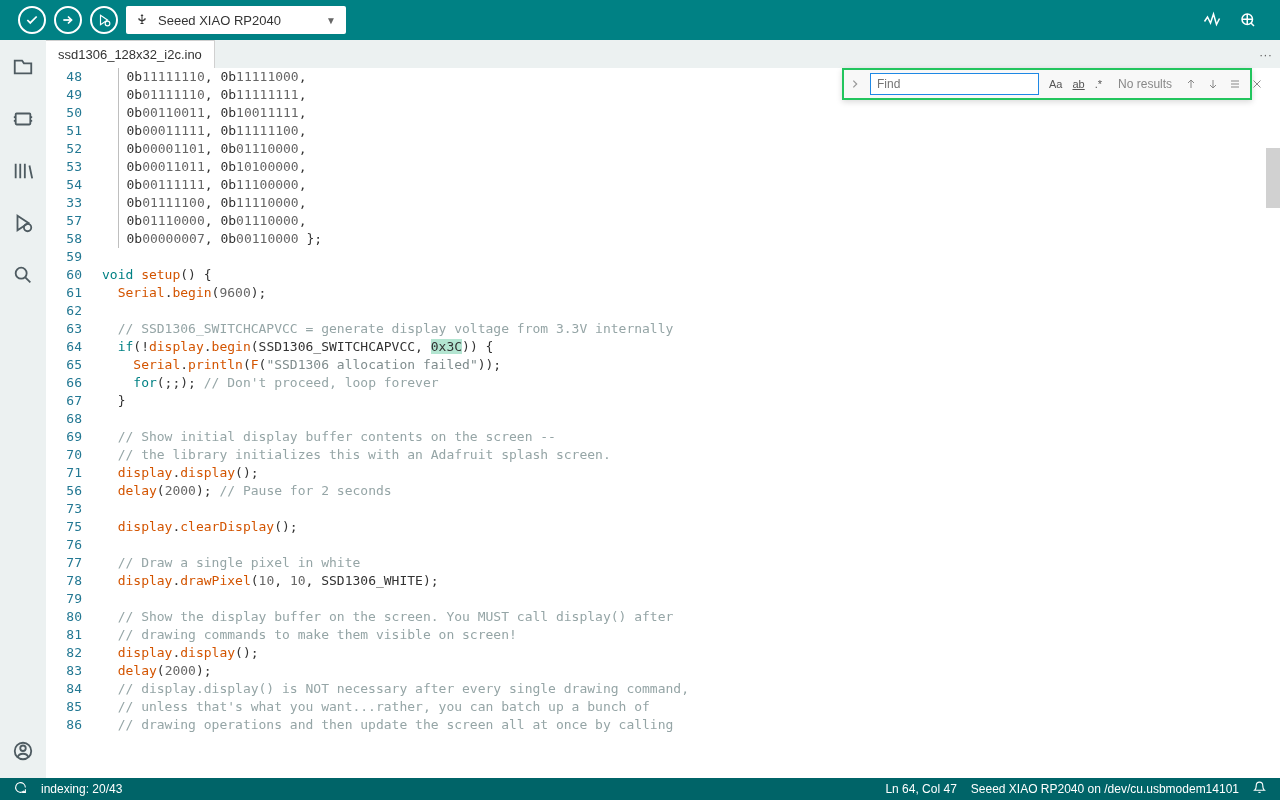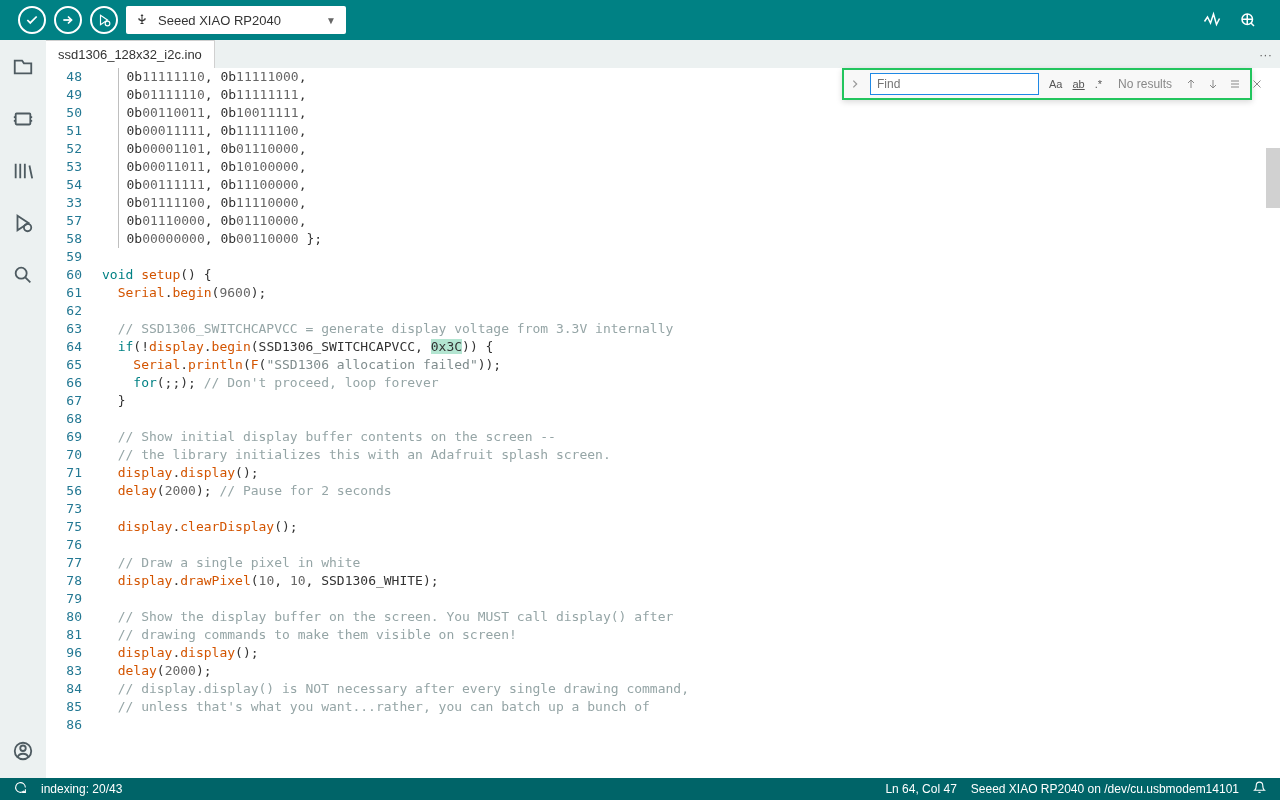--- a/index.html
+++ b/index.html
@@ -353,21 +353,21 @@
         <div class="code-line">
           <div class="line-num">33</div>
           <div class="code-content"><span class="">  </span><span class="indent-guide">&nbsp;</span><span class="">0b</span><span class="tok-num">01111100</span><span class="">, 0b</span><span class="tok-num">11110000</span><span class="">,</span></div>
         </div>
         <div class="code-line">
           <div class="line-num">57</div>
           <div class="code-content"><span class="">  </span><span class="indent-guide">&nbsp;</span><span class="">0b</span><span class="tok-num">01110000</span><span class="">, 0b</span><span class="tok-num">01110000</span><span class="">,</span></div>
         </div>
         <div class="code-line">
           <div class="line-num">58</div>
-          <div class="code-content"><span class="">  </span><span class="indent-guide">&nbsp;</span><span class="">0b</span><span class="tok-num">00000000</span><span class="">, 0b</span><span class="tok-num">00110000</span><span class=""> };</span></div>
+          <div class="code-content"><span class="">  </span><span class="indent-guide">&nbsp;</span><span class="">0b</span><span class="tok-num">00000007</span><span class="">, 0b</span><span class="tok-num">00110000</span><span class=""> };</span></div>
         </div>
         <div class="code-line">
           <div class="line-num">59</div>
           <div class="code-content"></div>
         </div>
         <div class="code-line">
           <div class="line-num">60</div>
           <div class="code-content"><span class="tok-kw">void</span><span class=""> </span><span class="tok-fn">setup</span><span class="">() {</span></div>
         </div>
         <div class="code-line">
@@ -444,38 +444,38 @@
         </div>
         <div class="code-line">
           <div class="line-num">80</div>
           <div class="code-content"><span class="">  </span><span class="tok-comment">// Show the display buffer on the screen. You MUST call display() after</span></div>
         </div>
         <div class="code-line">
           <div class="line-num">81</div>
           <div class="code-content"><span class="">  </span><span class="tok-comment">// drawing commands to make them visible on screen!</span></div>
         </div>
         <div class="code-line">
-          <div class="line-num">96</div>
+          <div class="line-num">82</div>
           <div class="code-content"><span class="">  </span><span class="tok-fn">display</span><span class="">.</span><span class="tok-fn">display</span><span class="">();</span></div>
         </div>
         <div class="code-line">
           <div class="line-num">83</div>
           <div class="code-content"><span class="">  </span><span class="tok-fn">delay</span><span class="">(</span><span class="tok-num">2000</span><span class="">);</span></div>
         </div>
         <div class="code-line">
           <div class="line-num">84</div>
           <div class="code-content"><span class="">  </span><span class="tok-comment">// display.display() is NOT necessary after every single drawing command,</span></div>
         </div>
         <div class="code-line">
           <div class="line-num">85</div>
           <div class="code-content"><span class="">  </span><span class="tok-comment">// unless that's what you want...rather, you can batch up a bunch of</span></div>
         </div>
         <div class="code-line">
           <div class="line-num">86</div>
-          <div class="code-content"><span class="">  </span></div>
+          <div class="code-content"><span class="">  </span><span class="tok-comment">// drawing operations and then update the screen all at once by calling</span></div>
         </div>
       </div>
     <div class="mm-slider"></div>
   </div>
 </div>
 
 <div class="status-bar">
   <span class="status-item">
     <svg width="13" height="13" viewBox="0 0 24 24" fill="none" stroke="currentColor" stroke-width="2">
         <path d="M21 12a9 9 0 10-3 6.7L21 21"></path>

